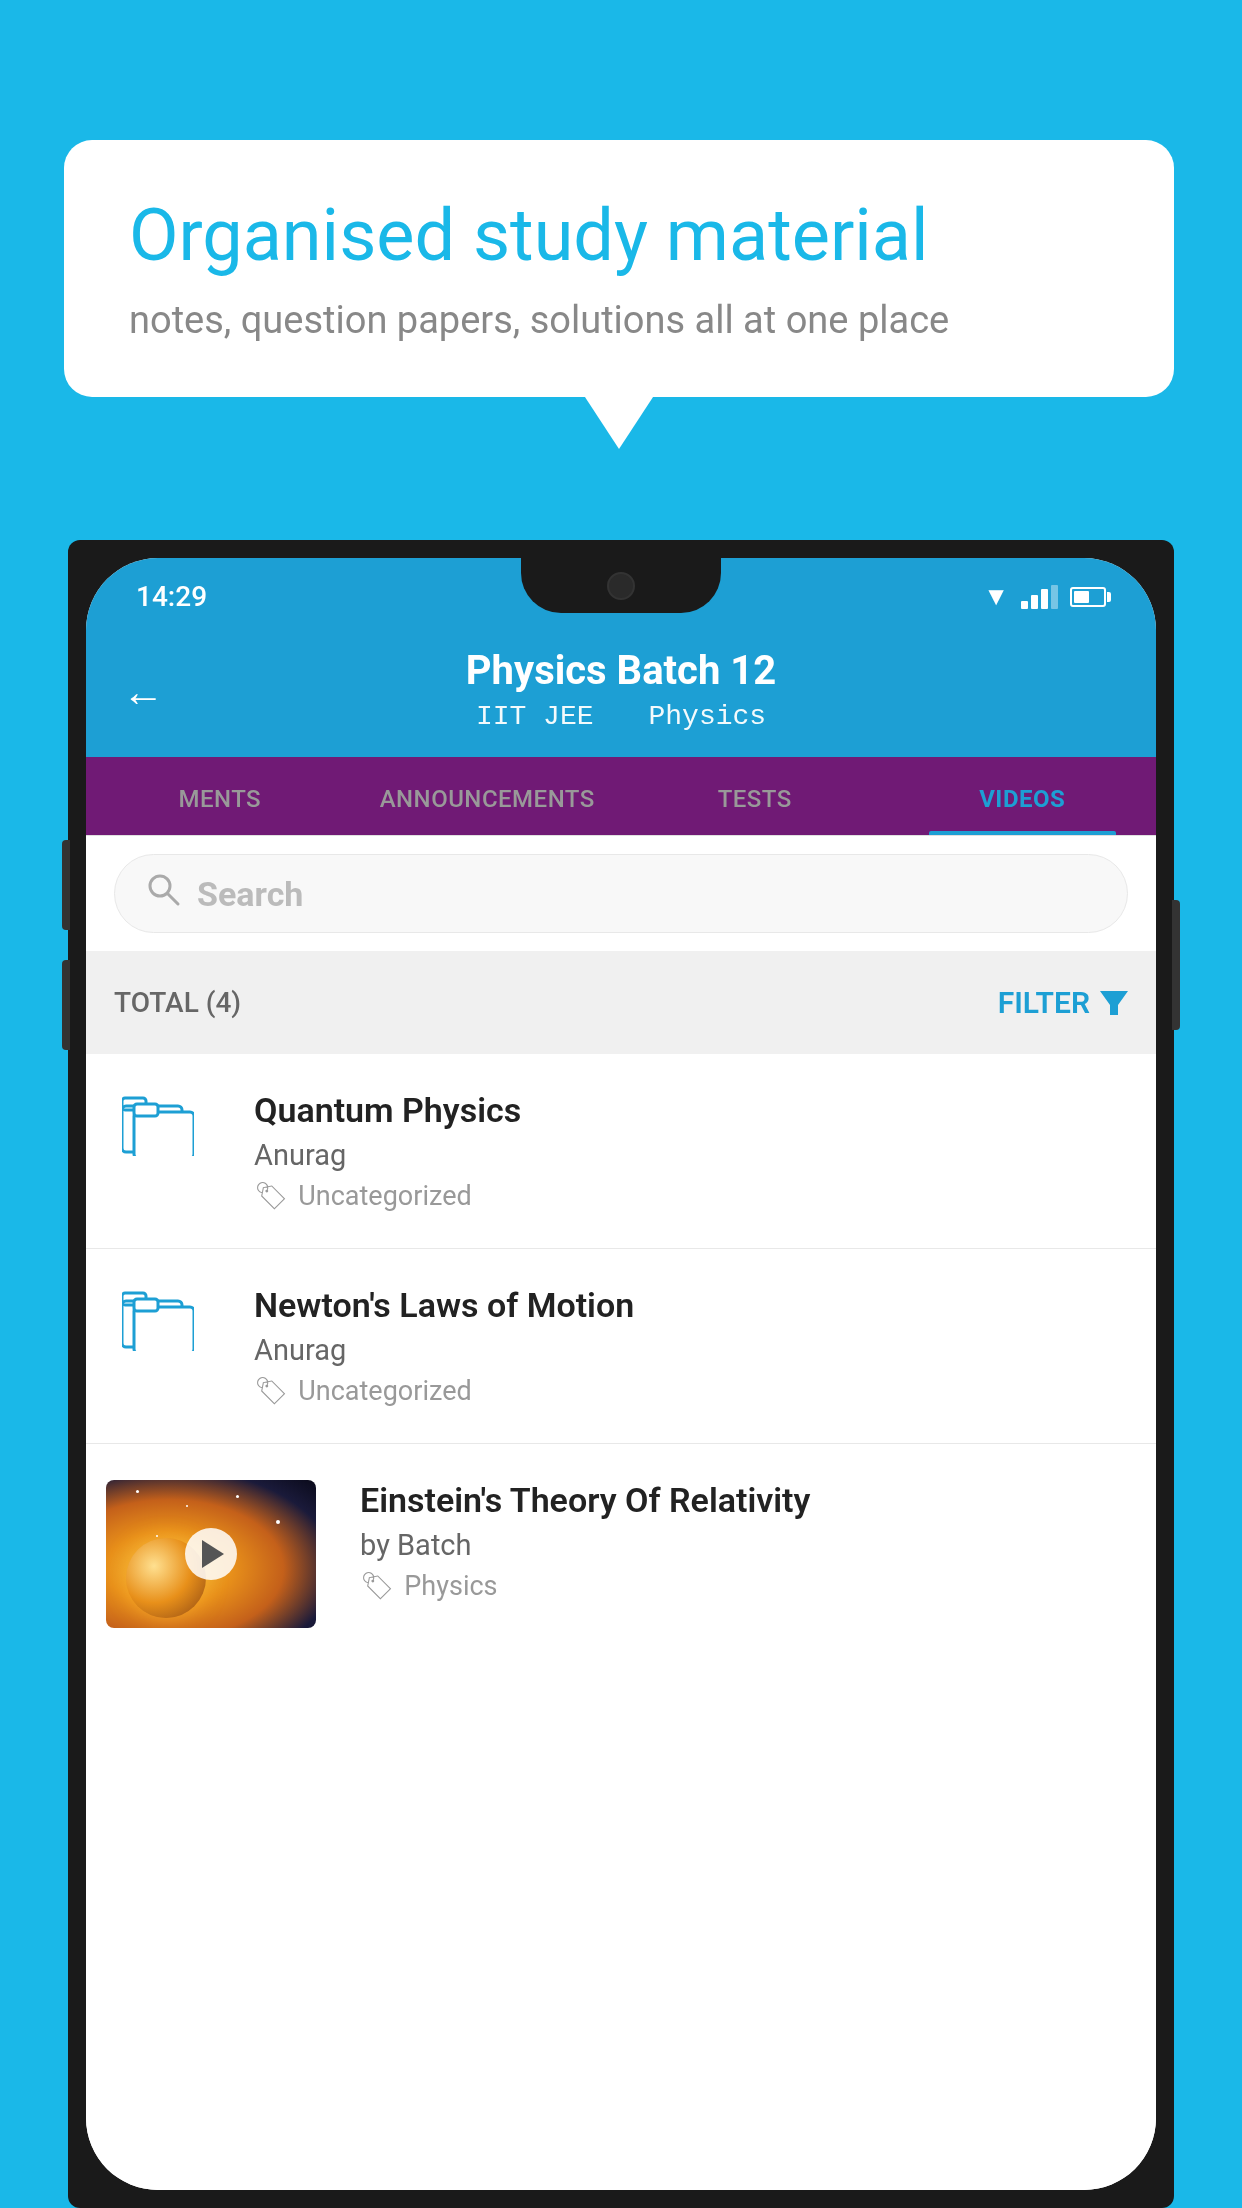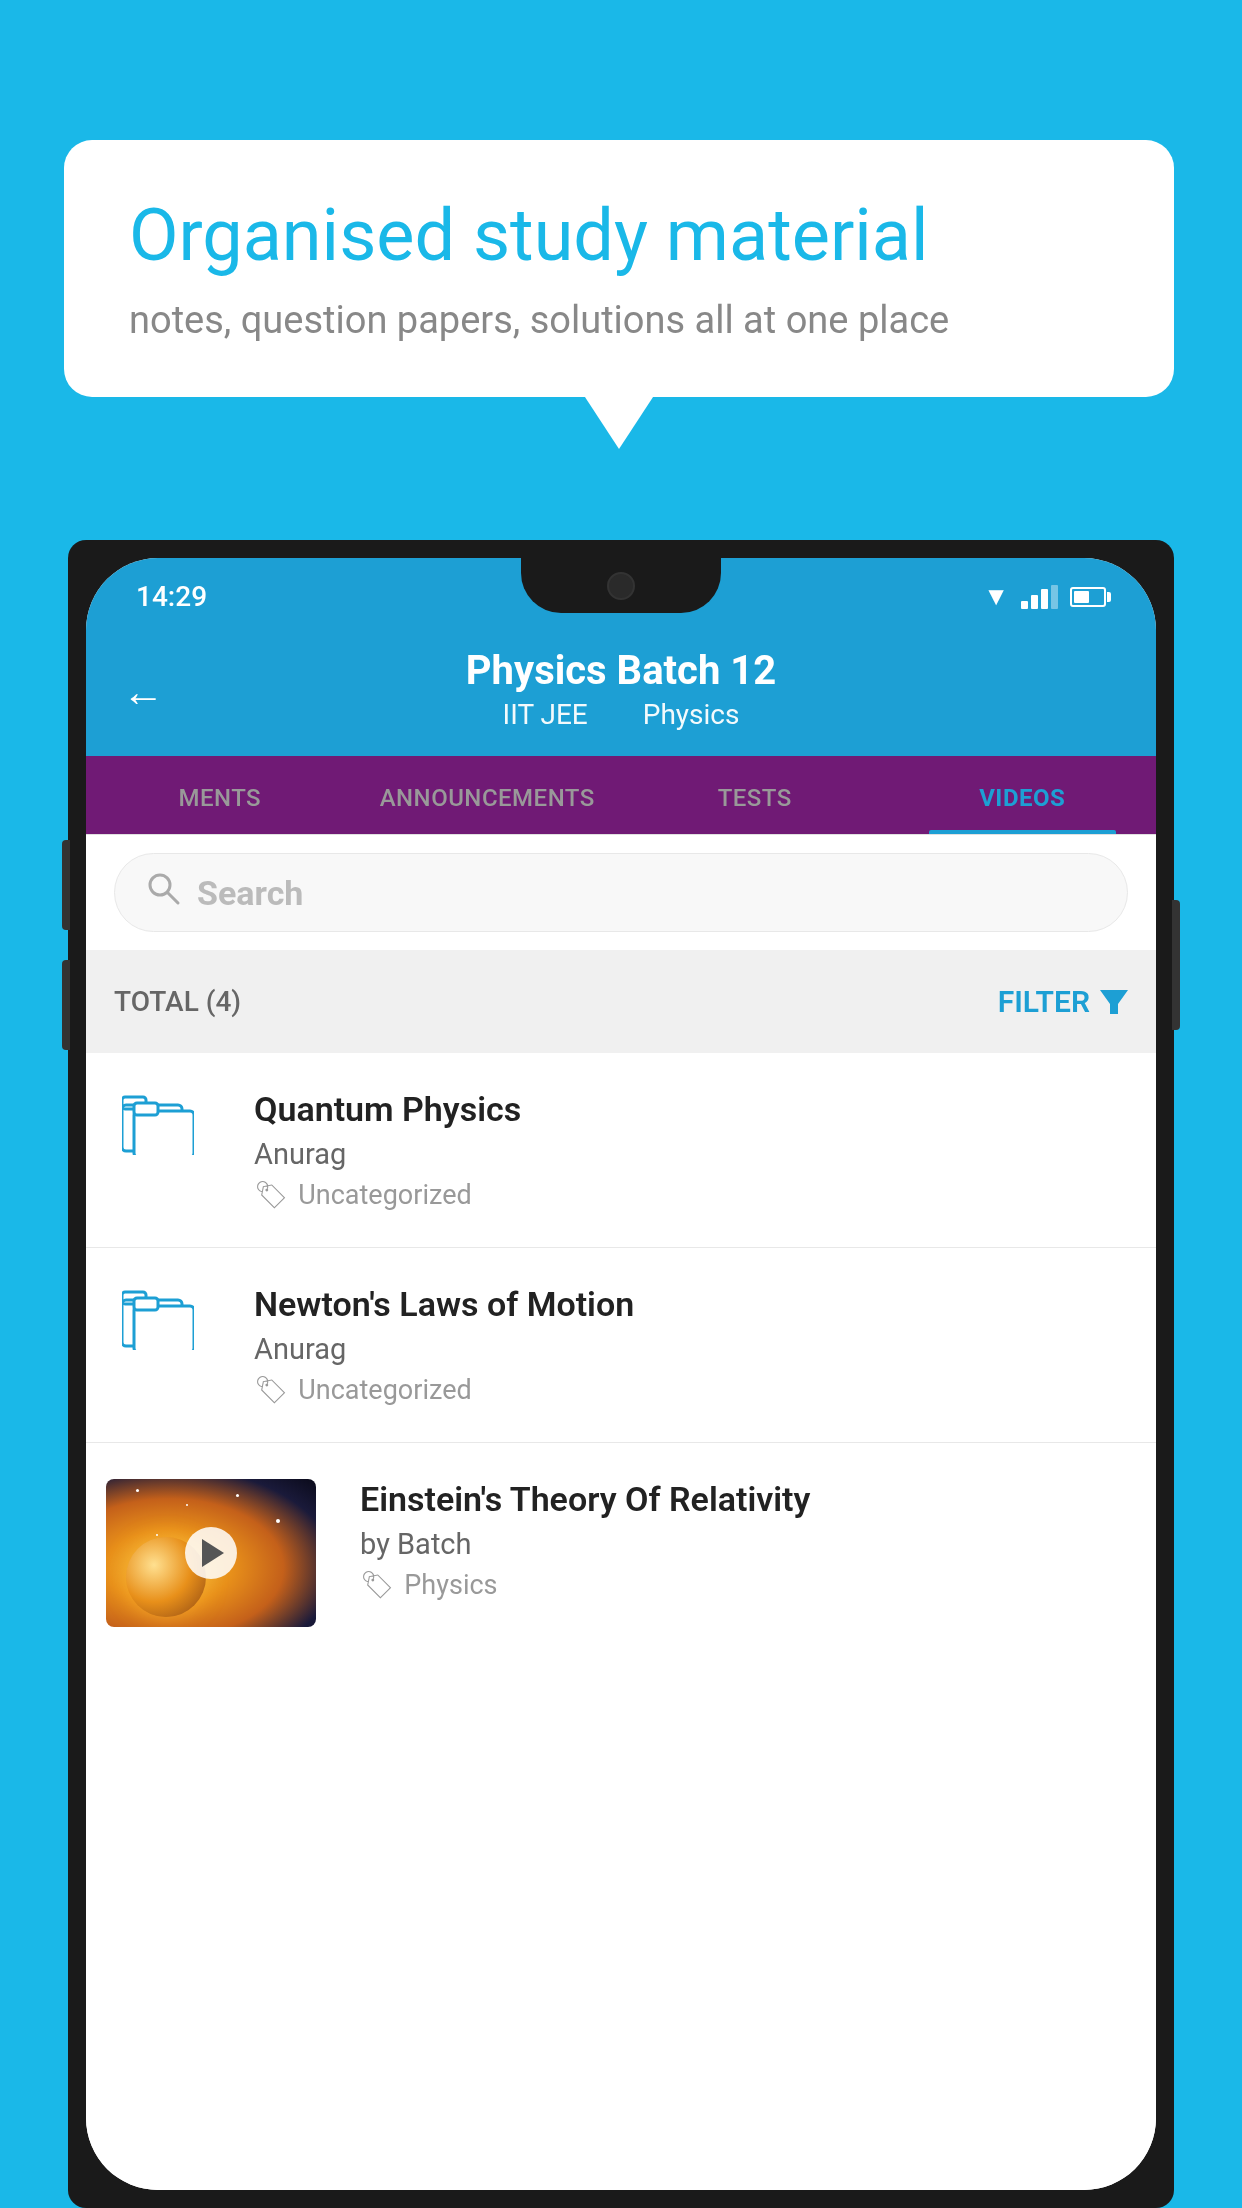--- a/index.html
+++ b/index.html
@@ -59,21 +59,21 @@
     .phone-frame {
       position: absolute;
       top: 540px;
       left: 68px;
       right: 68px;
       bottom: 0;
     }
 
     .phone-outer {
       background: #1a1a1a;
-      border-radius: 18px;
+      border-radius: 12px;
       padding: 18px;
       height: 100%;
       position: relative;
     }
 
     
     .phone-notch {
       position: absolute;
       top: 18px;
       left: 50%;
@@ -226,20 +226,21 @@
     }
 
     .header-subtitle {
       font-size: 28px;
       margin-top: 4px;
       opacity: 0.95;
     }
 
     .header-subtitle span {
       margin: 16px 12px;
+      font-family: Liberation Mono, monospace;
     }
 
     
     .tabs-bar {
       background: #701a75;
       display: flex;
       border-bottom: 1px solid #e0e0e0;
       flex-shrink: 0;
     }
 

